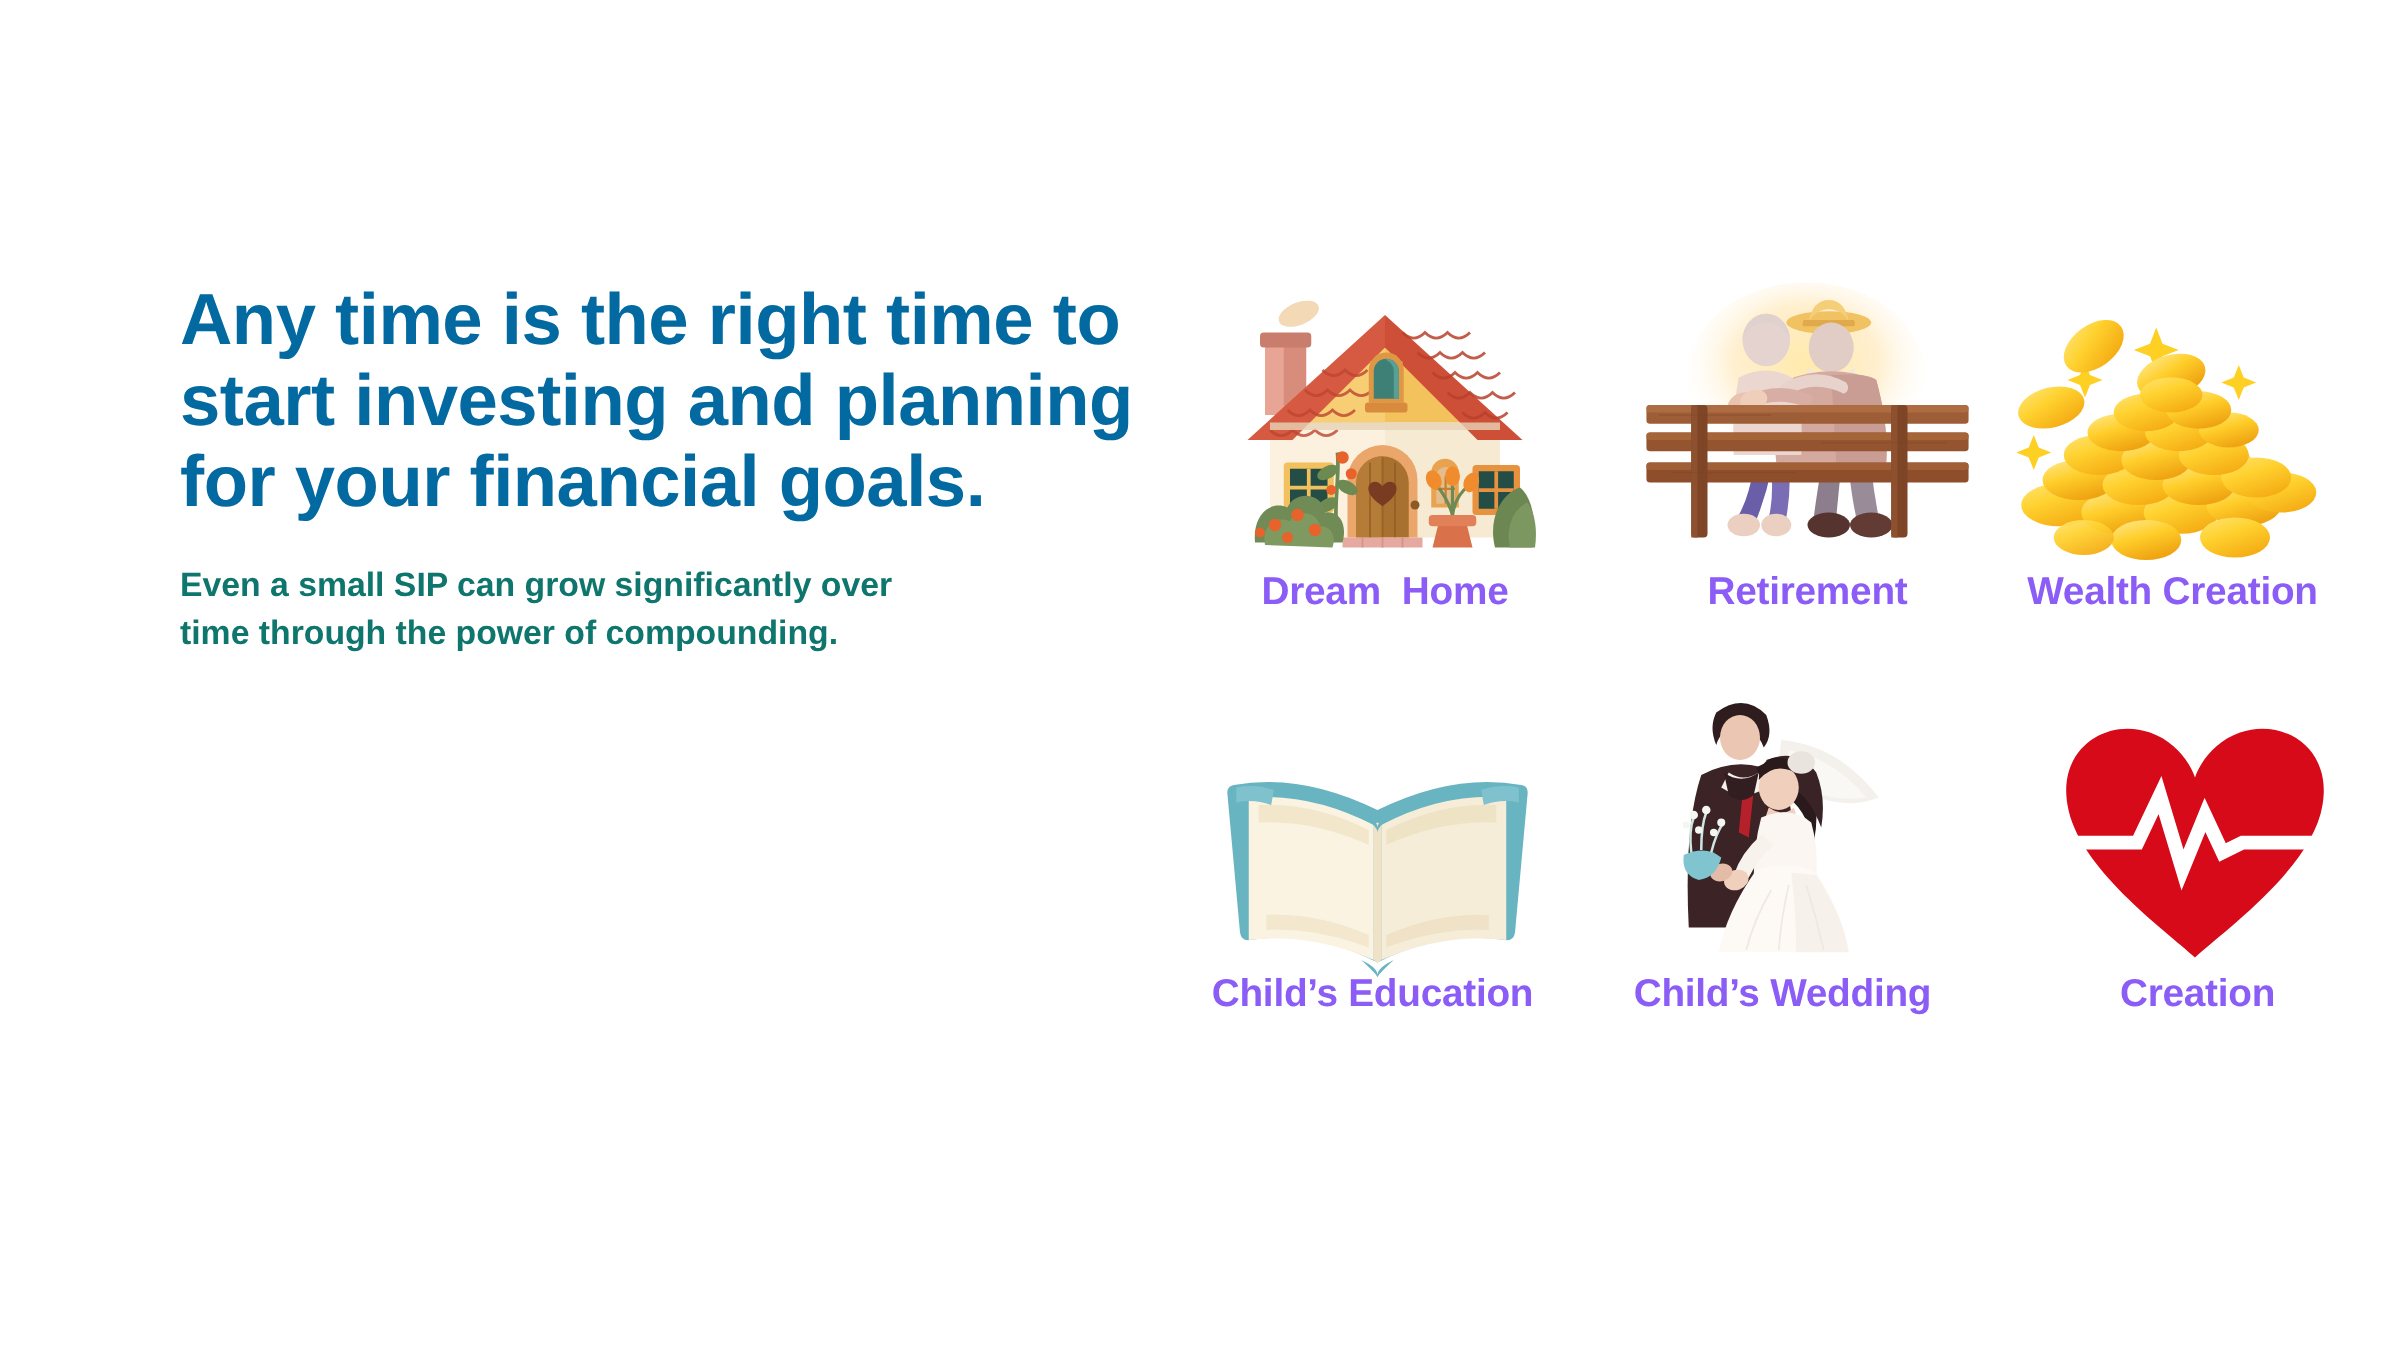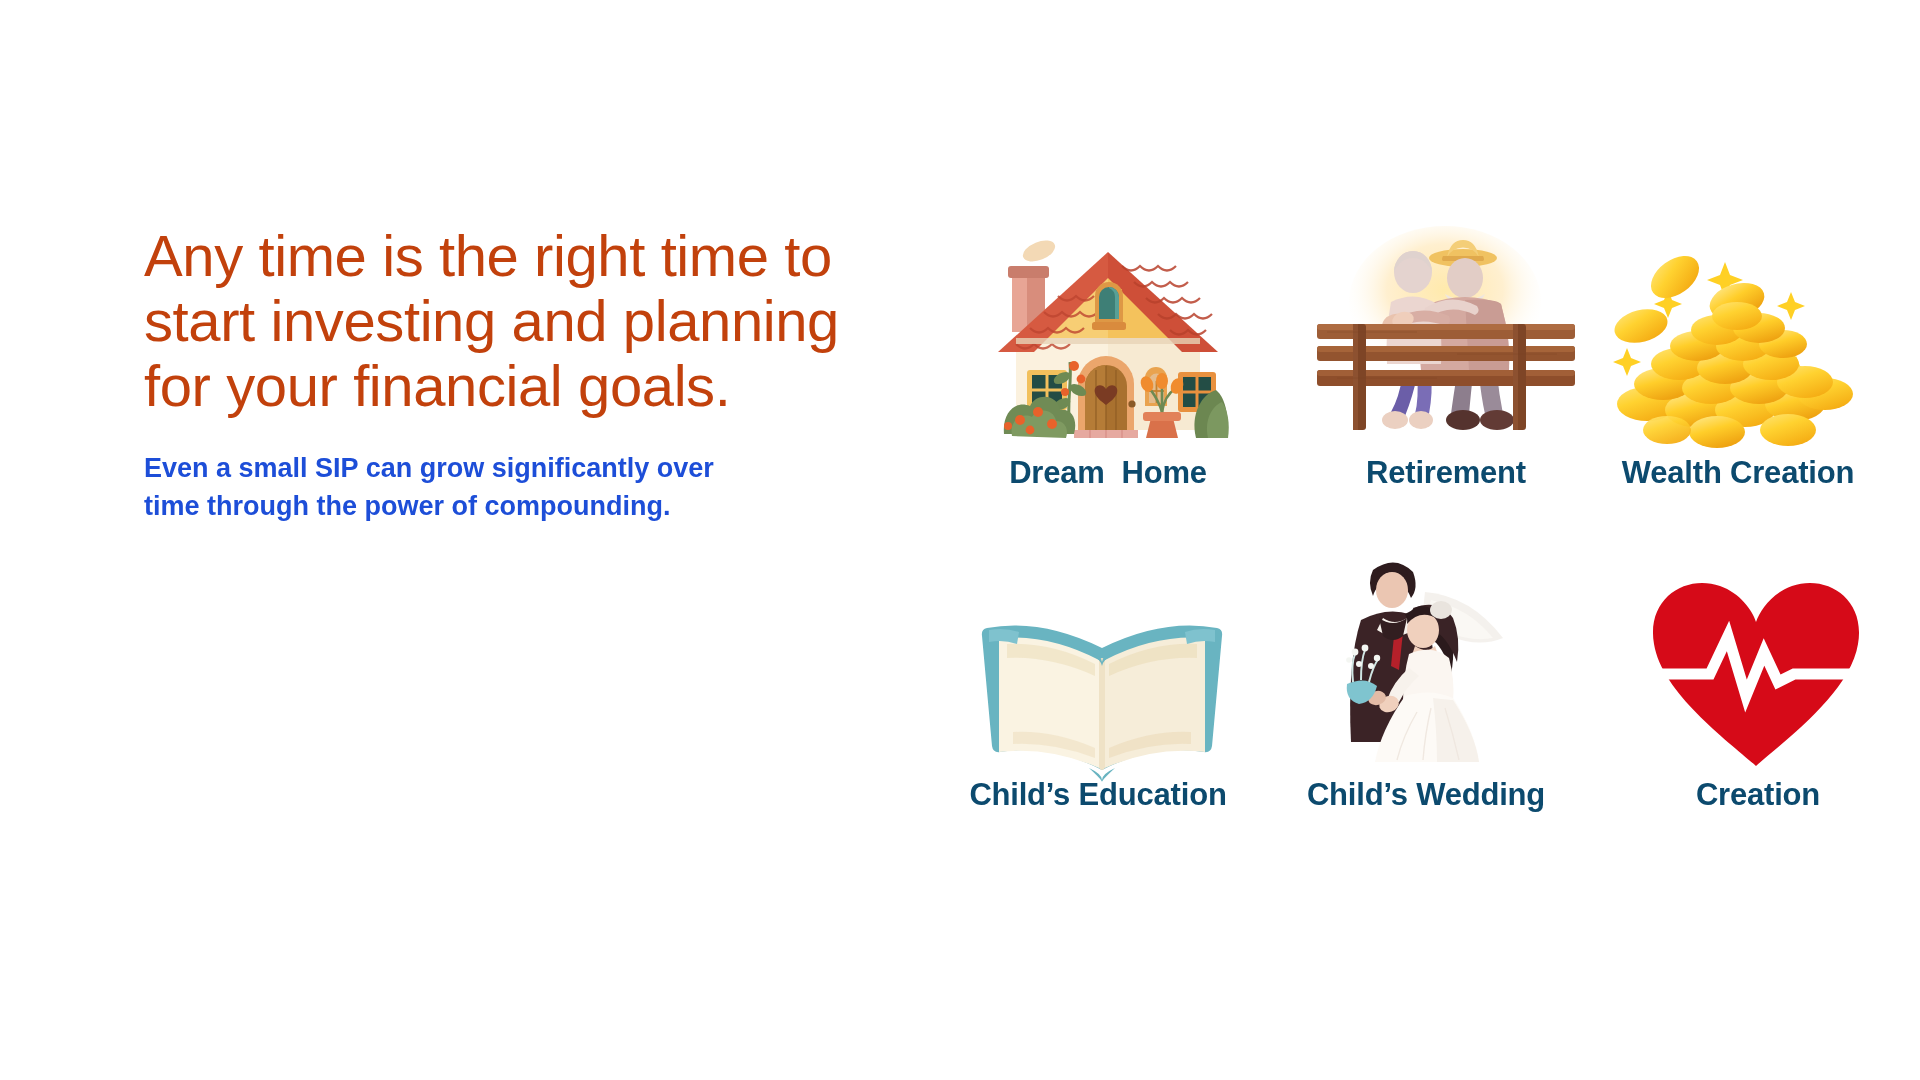--- a/index.html
+++ b/index.html
@@ -17,31 +17,31 @@
   }
 
   
   .left-col {
     position:absolute;
     left:144px;
     top:224px;
     width:820px;
   }
   .headline {
-    color:#c2410c;
+    color:#0369a1;
     font-size:58px;
-    font-weight:normal;
+    font-weight:bold;
     line-height:1.12;
     letter-spacing:-0.4px;
     max-width:820px;
   }
   .headline-line { display:block; white-space:pre; }
   .subhead {
     margin-top:30px;
-    color:#1d4ed8;
+    color:#0f766e;
     font-size:27px;
     font-weight:bold;
     line-height:1.42;
     max-width:720px;
   }
   .subhead-line { display:block; white-space:pre; }
 
   
   .goal-grid {
     position:absolute;
@@ -63,21 +63,21 @@
   .goal-art {
     height:215px;
     width:270px;
     display:flex;
     align-items:flex-end;
     justify-content:center;
   }
   .goal-art svg { display:block; }
   .goal-label {
     margin-top:12px;
-    color:#0c4a6e;
+    color:#8b5cf6;
     font-size:31px;
     font-weight:bold;
     white-space:pre;
     text-align:center;
     line-height:1.1;
     letter-spacing:-0.2px;
   }
   
   .cell-home   .goal-art { transform:translate(-12px, 2px); }
   .cell-wealth .goal-art { transform:translate(-2px, 8px); }

